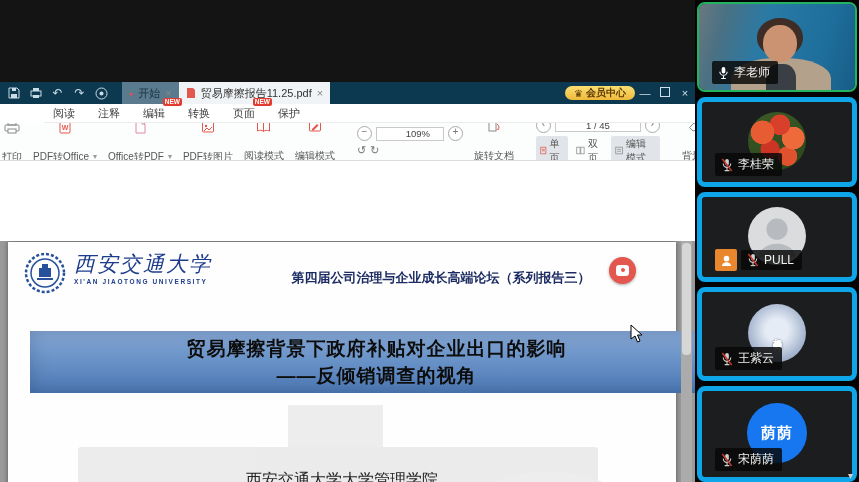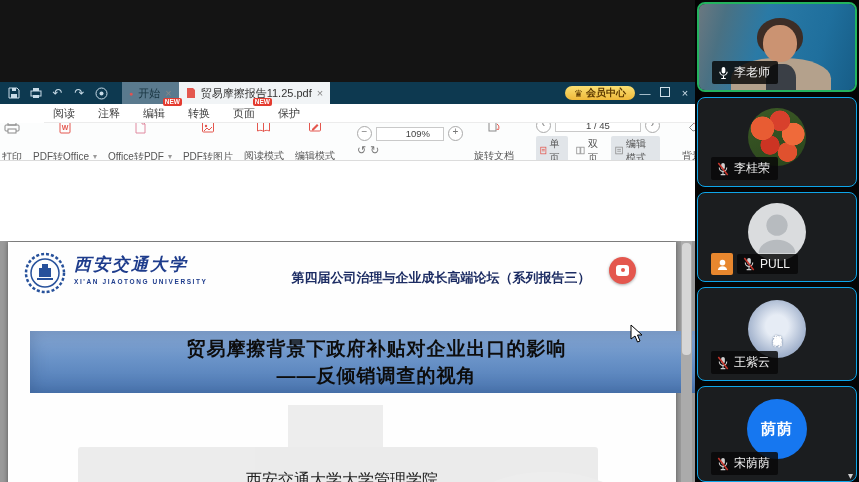--- a/index.html
+++ b/index.html
@@ -44,41 +44,41 @@
   .vsep{width:1px;height:26px;background:#e4e4e4;}
 
   
   #docarea{left:0;top:159px;width:695px;height:323px;background:#9a9a9a;overflow:hidden;}
   #page{left:8px;top:1px;width:668px;height:400px;background:#fefefe;box-shadow:0 0 5px rgba(0,0,0,.45);}
   #scrollbar{left:681px;top:0;width:11px;height:323px;background:#ababab;}
   #scrollthumb{position:absolute;left:1px;top:2px;width:9px;height:112px;background:#d6d6d6;border-radius:4px;}
 
   
   #logo{left:16px;top:10px;display:flex;gap:8px;align-items:flex-start;}
-  .logo-cn{font-family:"DejaVu Serif",serif;font-style:italic;font-weight:bold;font-size:17px;color:#1e3c8c;letter-spacing:2px;line-height:24px;}
+  .logo-cn{font-family:"DejaVu Serif",serif;font-style:italic;font-weight:normal;font-size:21px;color:#1e3c8c;letter-spacing:2px;line-height:24px;}
   .logo-en{font-size:6.5px;color:#1e3c8c;letter-spacing:1.6px;margin-top:2px;font-weight:bold;}
   #forumtitle{left:215px;top:27px;width:436px;text-align:center;font-size:13px;font-weight:bold;color:#1c2c63;}
   #bluebox{left:22px;top:89px;width:693px;height:62px;background:linear-gradient(180deg,#87a8d4 0%,#6a93c8 45%,#4d79b4 100%);display:flex;flex-direction:column;align-items:center;justify-content:center;gap:1px;box-shadow:inset 0 0 18px rgba(20,40,80,.25);}
   .bt{font-size:19px;font-weight:bold;color:#0d0d0d;letter-spacing:1px;}
   #wm{left:30px;top:145px;width:605px;height:240px;opacity:.16;pointer-events:none;}
   .wm-band{position:absolute;left:40px;top:60px;width:520px;height:52px;background:#8f8f8f;border-radius:3px;}
   .wm-tower{position:absolute;left:250px;top:18px;width:95px;height:50px;background:#979797;}
   .wm-treeR{position:absolute;right:0px;top:85px;width:190px;height:110px;border-radius:50%;background:#9c9c9c;}
   #authorblk{left:0;top:228px;width:668px;text-align:center;color:#222;}
   .a1{font-size:16px;}
   #floatbtn{left:609px;top:16px;width:27px;height:27px;border-radius:50%;background:#e4574e;box-shadow:0 1px 3px rgba(0,0,0,.35);display:flex;align-items:center;justify-content:center;}
   .fb-inner{width:13px;height:11px;background:#fff;border-radius:3px;position:relative;}
   .fb-inner::after{content:"";position:absolute;left:4.5px;top:3px;width:4px;height:4px;border-radius:50%;background:#e4574e;}
 
   
   #cursor{left:630px;top:83px;}
 
   
   #sidebar{left:695px;top:0;width:164px;height:482px;background:#040404;}
-  .tile{position:absolute;left:2px;width:160px;background:#1b1d1f;border-radius:8px;overflow:hidden;border:1px solid #0ea5e9;box-sizing:border-box;}
+  .tile{position:absolute;left:2px;width:160px;background:#1b1d1f;border-radius:8px;overflow:hidden;border:5px solid #0ea5e9;box-sizing:border-box;}
   .chiprow{position:absolute;left:4px;bottom:6px;display:flex;align-items:center;gap:4px;margin-left:9px;}
   .chip{display:flex;align-items:center;gap:5px;background:rgba(8,8,8,.84);padding:3px 8px 3px 6px;border-radius:2px;color:#f0f0f0;font-size:12px;white-space:nowrap;}
   .hostbadge{width:22px;height:22px;background:#e8872e;border-radius:2px;display:flex;align-items:center;justify-content:center;}
   .vid{position:relative;width:100%;height:100%;background:linear-gradient(105deg,#6b7880 0%,#4a7183 16%,#2a7aa6 40%,#1f6f9d 75%,#175d87 100%);}
   .p-hair{position:absolute;left:58px;top:14px;width:46px;height:38px;border-radius:50% 50% 46% 46%;background:#3d2d26;}
   .p-face{position:absolute;left:64px;top:21px;width:34px;height:37px;border-radius:48%;background:#cb9372;}
   .p-body{position:absolute;left:32px;top:54px;width:100px;height:44px;border-radius:46% 46% 0 0;background:#b4a18c;}
   .p-shirt{position:absolute;left:67px;top:60px;width:30px;height:34px;border-radius:40% 40% 0 0;background:#3a3f46;}
   .av{position:absolute;left:50%;transform:translateX(-50%);border-radius:50%;}
   .av-tulip{top:10px;width:58px;height:58px;background-color:#6e2417;background-image:radial-gradient(circle at 25% 35%,#e85c33 0 20%,rgba(0,0,0,0) 21%),radial-gradient(circle at 55% 22%,#d8402c 0 18%,rgba(0,0,0,0) 19%),radial-gradient(circle at 78% 45%,#ef6a3a 0 20%,rgba(0,0,0,0) 21%),radial-gradient(circle at 38% 64%,#cc3423 0 18%,rgba(0,0,0,0) 19%),radial-gradient(circle at 68% 76%,#e0512e 0 16%,rgba(0,0,0,0) 17%),linear-gradient(160deg,#3c5a26,#2a451c);}

